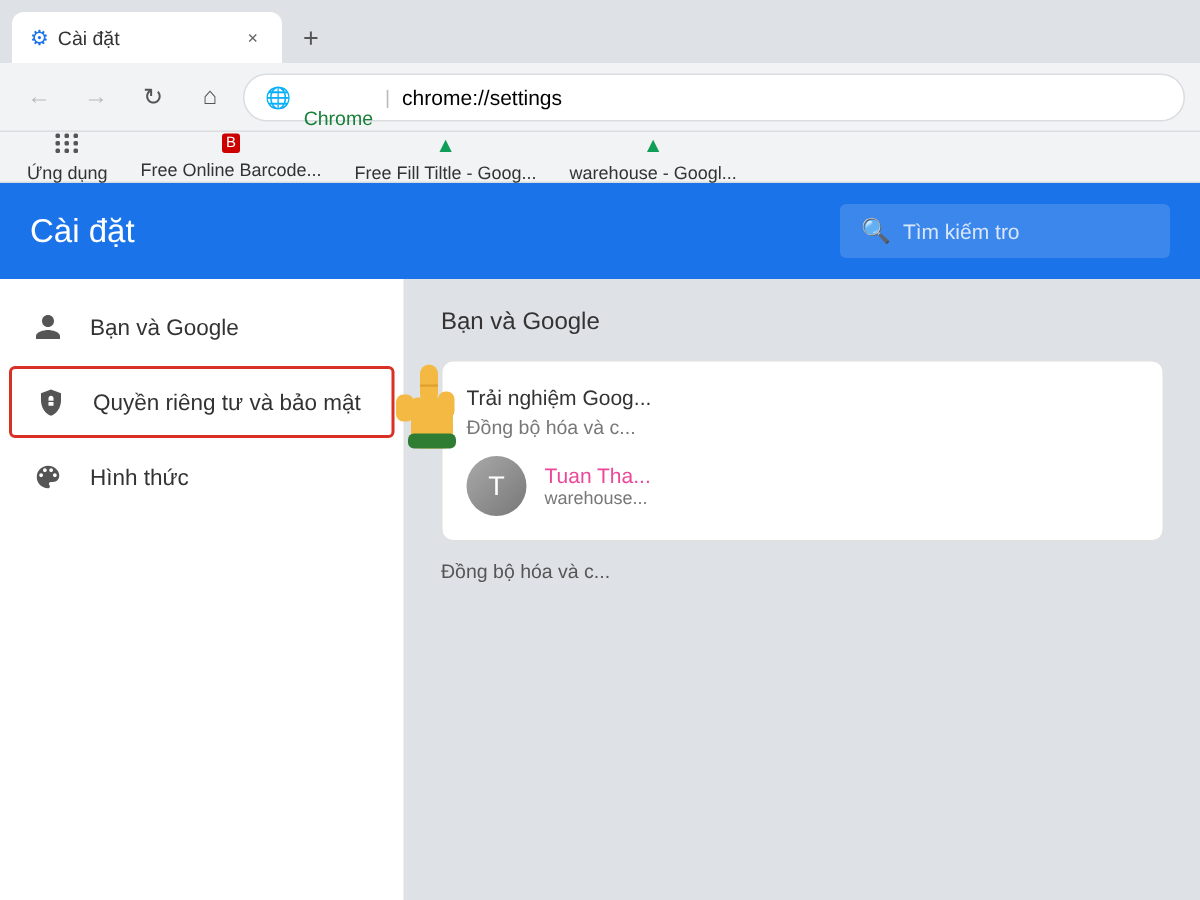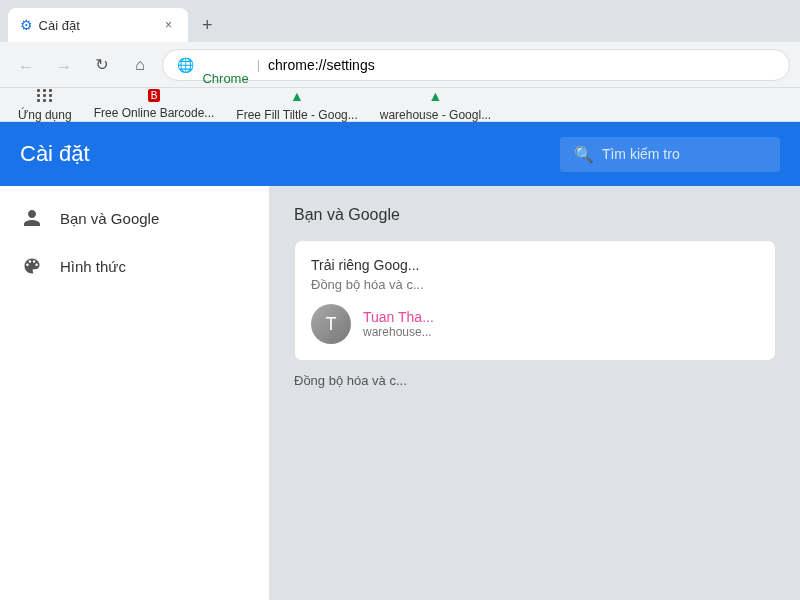--- a/index.html
+++ b/index.html
@@ -144,37 +144,66 @@
           <span class="sidebar-icon">
             <svg width="20" height="20" viewBox="0 0 24 24" fill="#555">
                 <path d="M12 12c2.7 0 4.8-2.1 4.8-4.8S14.7 2.4 12 2.4 7.2 4.5 7.2 7.2 9.3 12 12 12zm0 2.4c-3.2 0-9.6 1.6-9.6 4.8v2.4h19.2v-2.4c0-3.2-6.4-4.8-9.6-4.8z"></path>
               </svg>
           </span>
           <span class="sidebar-label">Bạn và Google</span>
         </div>
 
 
 
+        <div class="sidebar-item highlighted" style="position:relative;">
+          <span class="sidebar-icon">
+            <svg width="20" height="20" viewBox="0 0 24 24" fill="#555">
+                <path d="M12 2L4 5v6c0 5.55 3.84 10.74 8 12 4.16-1.26 8-6.45 8-12V5l-8-3zm0 9h-2V9c0-1.1.9-2 2-2s2 .9 2 2v2h-2zm2 4H10v-3h4v3z"></path>
+              </svg>
+          </span>
+          <span class="sidebar-label">Quyền riêng tư và bảo mật</span>
+
+          <div style="position:absolute; right:-60px; bottom:-20px; z-index:200; pointer-events:none;">
+            <svg width="80" height="80" viewBox="0 0 80 80">
+
+              <g transform="translate(15,10)">
+
+                <rect x="18" y="42" width="28" height="22" rx="6" fill="#F4B942"></rect>
+
+                <rect x="16" y="54" width="32" height="10" rx="4" fill="#2e7d32"></rect>
+
+                <rect x="18" y="30" width="28" height="20" rx="4" fill="#F4B942"></rect>
+
+                <rect x="24" y="8" width="12" height="26" rx="6" fill="#F4B942"></rect>
+
+                <line x1="24" y1="22" x2="36" y2="22" stroke="#E0A030" stroke-width="1.5"></line>
+
+                <rect x="8" y="28" width="12" height="18" rx="5" fill="#F4B942"></rect>
+                <rect x="36" y="26" width="11" height="18" rx="5" fill="#F4B942"></rect>
+              </g>
+            </svg>
+          </div>
+        </div>
 
         <div class="sidebar-item">
           <span class="sidebar-icon">
             <svg width="20" height="20" viewBox="0 0 24 24" fill="#555">
                 <path d="M12 3c-4.97 0-9 4.03-9 9s4.03 9 9 9c.83 0 1.5-.67 1.5-1.5 0-.39-.15-.74-.39-1.01-.23-.26-.38-.61-.38-.99 0-.83.67-1.5 1.5-1.5H16c2.76 0 5-2.24 5-5 0-4.42-4.03-8-9-8zm-5.5 9c-.83 0-1.5-.67-1.5-1.5S5.67 9 6.5 9 8 9.67 8 10.5 7.33 12 6.5 12zm3-4C8.67 8 8 7.33 8 6.5S8.67 5 9.5 5s1.5.67 1.5 1.5S10.33 8 9.5 8zm5 0c-.83 0-1.5-.67-1.5-1.5S13.67 5 14.5 5s1.5.67 1.5 1.5S15.33 8 14.5 8zm3 4c-.83 0-1.5-.67-1.5-1.5S16.67 9 17.5 9s1.5.67 1.5 1.5-.67 1.5-1.5 1.5z"></path>
               </svg>
           </span>
           <span class="sidebar-label">Hình thức</span>
         </div>
 
       </div>
 
       <div class="main-content">
         <div class="section-title">Bạn và Google</div>
 
         <div class="card">
-          <div class="card-title">Trải riêng Goog...</div>
+          <div class="card-title">Trải nghiệm Goog...</div>
           <div class="card-subtitle">Đồng bộ hóa và c...</div>
 
           <div class="user-row">
             <div class="avatar" style="background: linear-gradient(135deg, #aaa 0%, #777 100%);">
               <span>T</span>
             </div>
             <div class="user-info">
               <div class="user-name">Tuan Tha...</div>
               <div class="user-email">warehouse...</div>
             </div>

